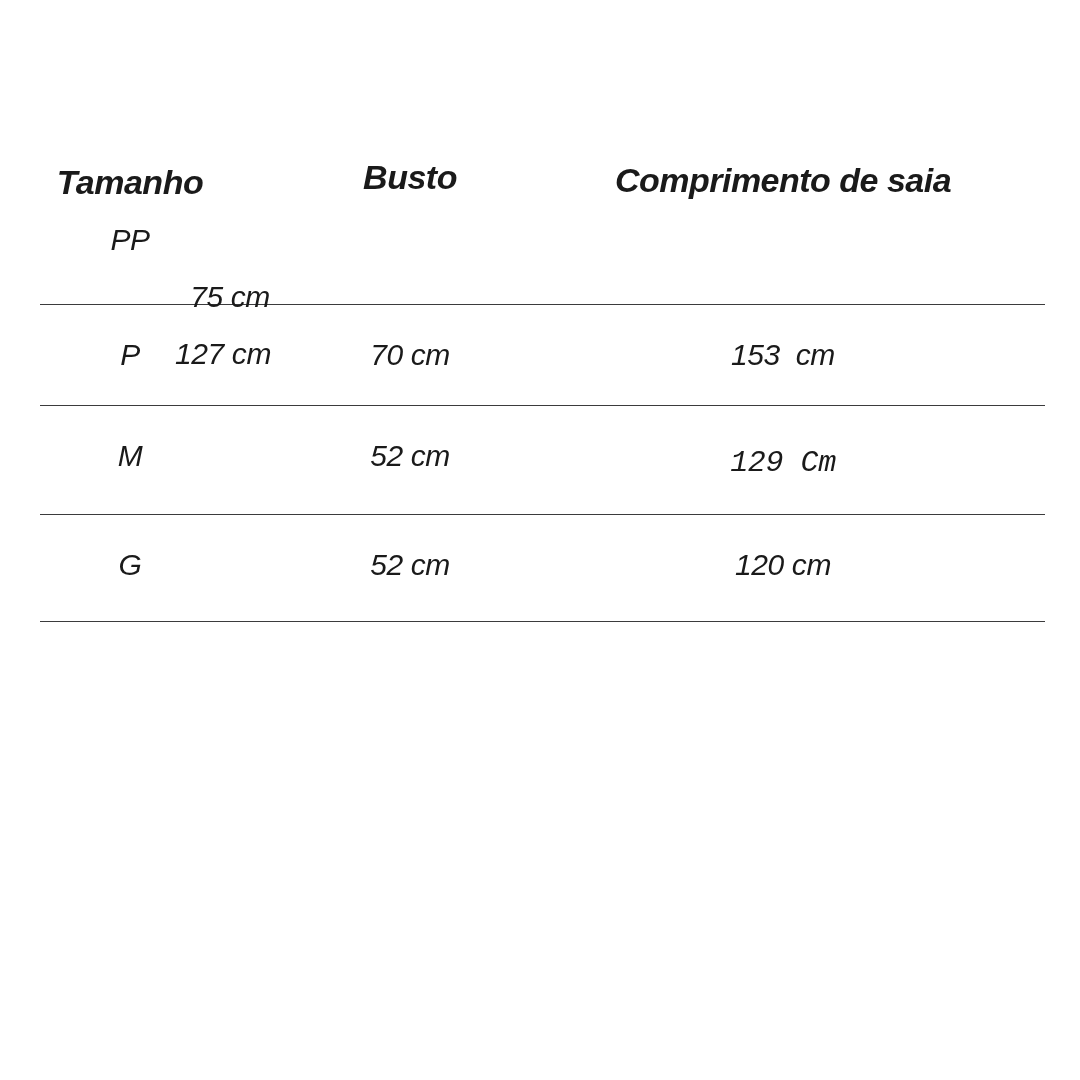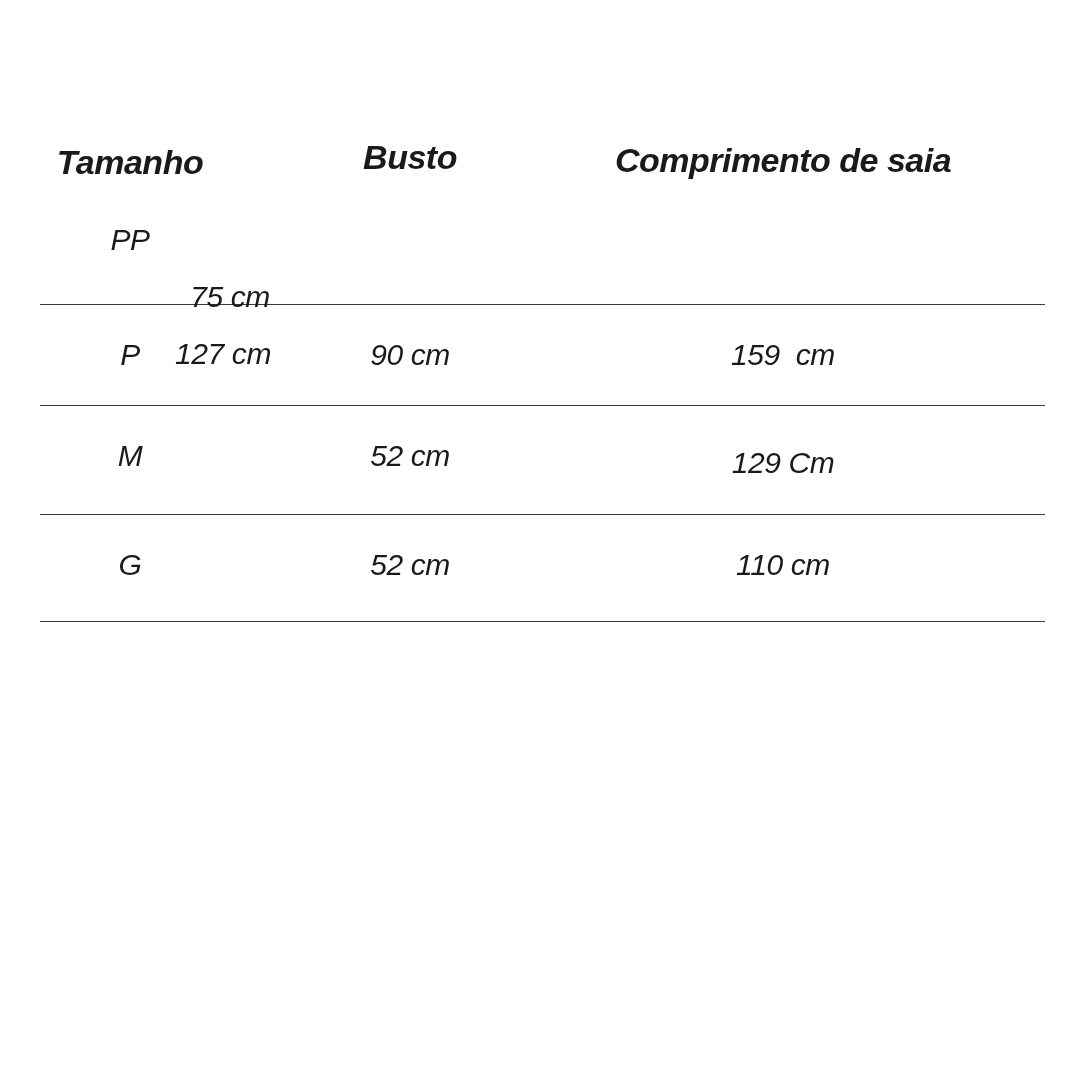--- a/index.html
+++ b/index.html
@@ -22,30 +22,31 @@
     left: 40px;
     top: 120px;
     width: 1005px;
   }
   .row {
     display: flex;
     box-sizing: border-box;
   }
   .header-row {
     height: 80px;
+    align-items: flex-end;
   }
   .data-row {
     border-bottom: 1.5px solid #3b3b3d;
   }
   .row-pp { height: 105px; flex-direction: column; }
   .row-pp .cell { padding-top: 23px; }
   .row-p  { height: 101px; }
   .row-m  { height: 109px; }
   .row-m  .col-size, .row-m .col-bust { transform: translateY(-4px); }
-  .row-m  .col-skirt { transform: translateY(3px); }
+  .row-m  .col-skirt { transform: translateY(3px); font-family: Liberation Mono, monospace; }
   .row-g  { height: 107px; }
   .row-g  .cell { padding-bottom: 7px; }
   .cell {
     display: flex;
     align-items: center;
     justify-content: center;
     box-sizing: border-box;
   }
   .col-size  { width: 180px; }
   .col-bust  { width: 380px; }
@@ -76,30 +77,30 @@
     </div>
 
     <div class="row data-row row-pp">
       <div class="cell col-size value-cell">PP</div>
       <div class="cell col-bust value-cell">75 cm</div>
       <div class="cell col-skirt value-cell">127 cm</div>
     </div>
 
     <div class="row data-row row-p">
       <div class="cell col-size value-cell">P</div>
-      <div class="cell col-bust value-cell">90 cm</div>
-      <div class="cell col-skirt value-cell">159  cm</div>
+      <div class="cell col-bust value-cell">70 cm</div>
+      <div class="cell col-skirt value-cell">153  cm</div>
     </div>
 
     <div class="row data-row row-m">
       <div class="cell col-size value-cell">M</div>
       <div class="cell col-bust value-cell">52 cm</div>
       <div class="cell col-skirt value-cell">129 Cm</div>
     </div>
 
     <div class="row data-row row-g">
       <div class="cell col-size value-cell">G</div>
       <div class="cell col-bust value-cell">52 cm</div>
-      <div class="cell col-skirt value-cell">110 cm</div>
+      <div class="cell col-skirt value-cell">120 cm</div>
     </div>
 
   </div>
 </div>
 
 </body></html>

